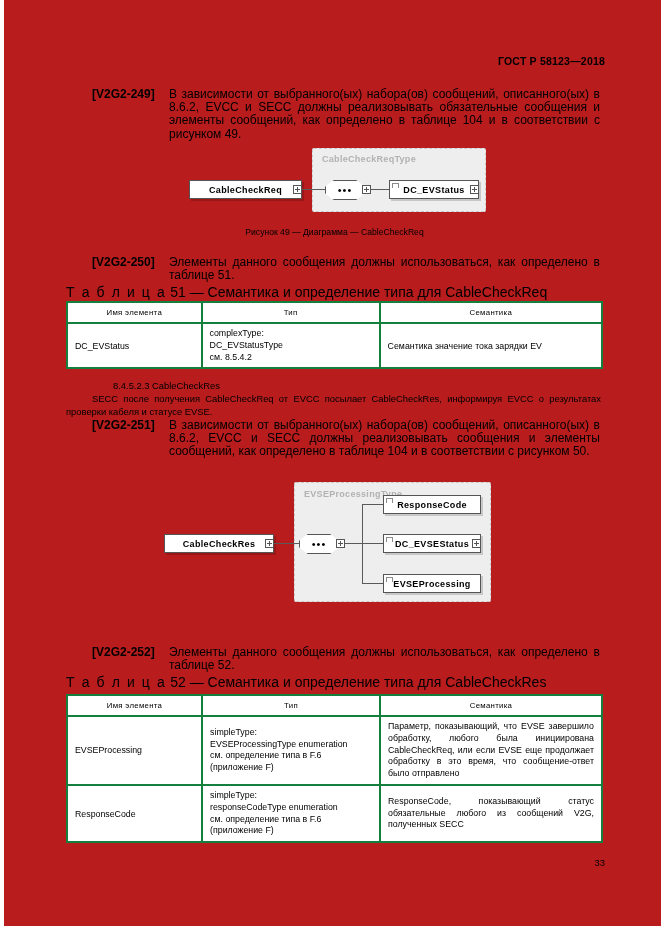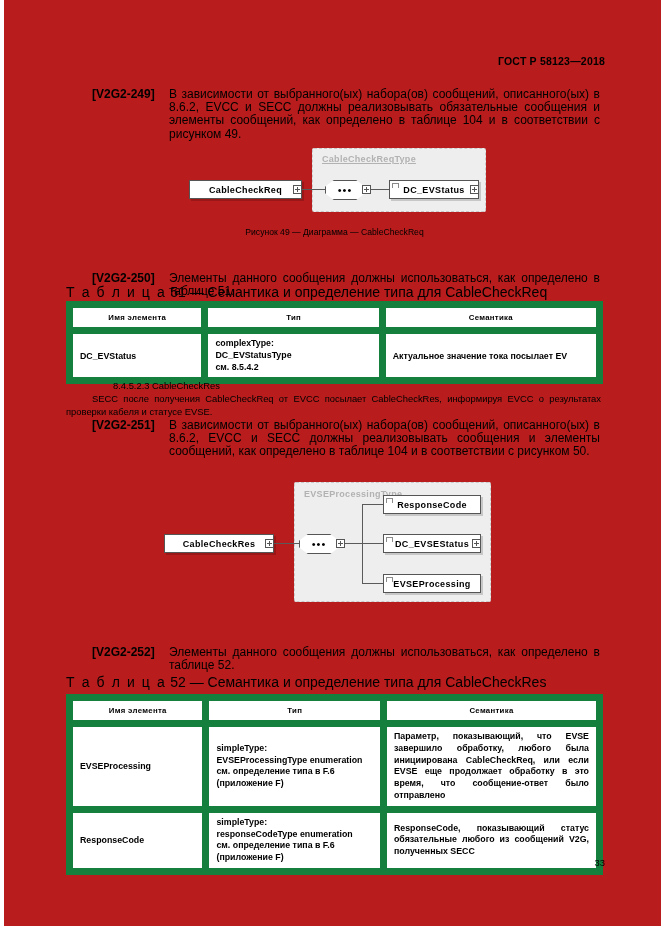--- a/index.html
+++ b/index.html
@@ -80,24 +80,24 @@
   }
 
   
   table.gost {
     position: absolute;
     border-collapse: collapse;
     font-size: 8.8px;
     background: #fff;
   }
   table.gost td, table.gost th {
-    border: 7px solid #15803d;
+    border: 2px solid #15803d;
     padding: 4px 7px;
     vertical-align: middle;
-    font-weight: bold;
+    font-weight: normal;
   }
   table.gost thead th {
     text-align: center;
     font-size: 7.8px;
     padding: 5px 4px;
     letter-spacing: 0.3px;
   }
   td.c-name   { width: 128px; }
   td.c-type   { width: 175px; }
   td.c-sem    { width: 230px; }
@@ -197,21 +197,21 @@
   <div class="doc-header">ГОСТ Р 58123—2018</div>
 
   <div class="req-para" style="left:88px; top:88px; width:508px;">
     <span class="req-tag">[V2G2-249]</span>
     <span class="req-body">В зависимости от выбранного(ых) набора(ов) сообщений, описанного(ых) в 8.6.2, EVCC и SECC должны реализовывать обязательные сообщения и элементы сообщений, как определено в таблице 104 и в соответствии с рисунком 49.</span>
   </div>
 
   <div class="xsd" style="left:185px; top:148px; width:295px; height:62px;">
 
     <div class="xsd-group" style="left:123px; top:0px; width:172px; height:62px;"></div>
-    <div class="xsd-group-label" style="left:133px; top:6px;text-decoration:underline;">CableCheckReqType</div>
+    <div class="xsd-group-label" style="left:133px; top:6px;">CableCheckReqType</div>
 
     <div class="xsd-box" style="left:0px; top:32px; width:113px; height:19px;">
       <span>CableCheckReq</span>
     </div>
     <div class="xsd-plus" style="left:104px; top:37px;"></div>
 
     <div class="xsd-line h" style="left:113px; top:41px; width:23px;"></div>
 
     <div class="xsd-seq" style="left:136px; top:32px;">
       <span class="dots">•••</span>
@@ -222,21 +222,21 @@
 
     <div class="xsd-box" style="left:200px; top:32px; width:90px; height:19px;">
       <span class="notch"></span>
       <span>DC_EVStatus</span>
     </div>
     <div class="xsd-plus" style="left:281px; top:37px;"></div>
   </div>
 
   <div class="fig-caption" style="top:227px;">Рисунок 49 — Диаграмма — CableCheckReq</div>
 
-  <div class="req-para" style="left:88px; top:256px; width:508px;margin-top:16px;">
+  <div class="req-para" style="left:88px; top:256px; width:508px;">
     <span class="req-tag">[V2G2-250]</span>
     <span class="req-body">Элементы данного сообщения должны использоваться, как определено в таблице 51.</span>
   </div>
 
   <div class="table-caption" style="left:62px; top:284px;">
     <span class="tc-word">Т а б л и ц а</span>
     <span>51 — Семантика и определение типа для CableCheckReq</span>
   </div>
 
   <table class="gost" style="left:62px; top:301px; width:537px;">
@@ -246,21 +246,21 @@
         <th style="width:175px;">Тип</th>
         <th style="width:230px;">Семантика</th>
       </tr>
     </thead>
     <tbody>
       <tr>
         <td class="c-name">DC_EVStatus</td>
         <td class="c-type cell-lines">complexType:
 DC_EVStatusType
 см. 8.5.4.2</td>
-        <td class="c-sem">Актуальное значение тока посылает EV</td>
+        <td class="c-sem">Семантика значение тока зарядки EV</td>
       </tr>
     </tbody>
   </table>
 
   <div class="plain-para" style="left:88px; top:379px;margin-left:21px;">8.4.5.2.3 CableCheckRes</div>
 
   <div class="plain-para" style="left:62px; top:392px; width:535px; text-indent:26px; text-align:justify;">SECC после получения CableCheckReq от EVCC посылает CableCheckRes, информируя EVCC о результатах проверки кабеля и статусе EVSE.</div>
 
   <div class="req-para" style="left:88px; top:419px; width:508px;">
     <span class="req-tag">[V2G2-251]</span>

